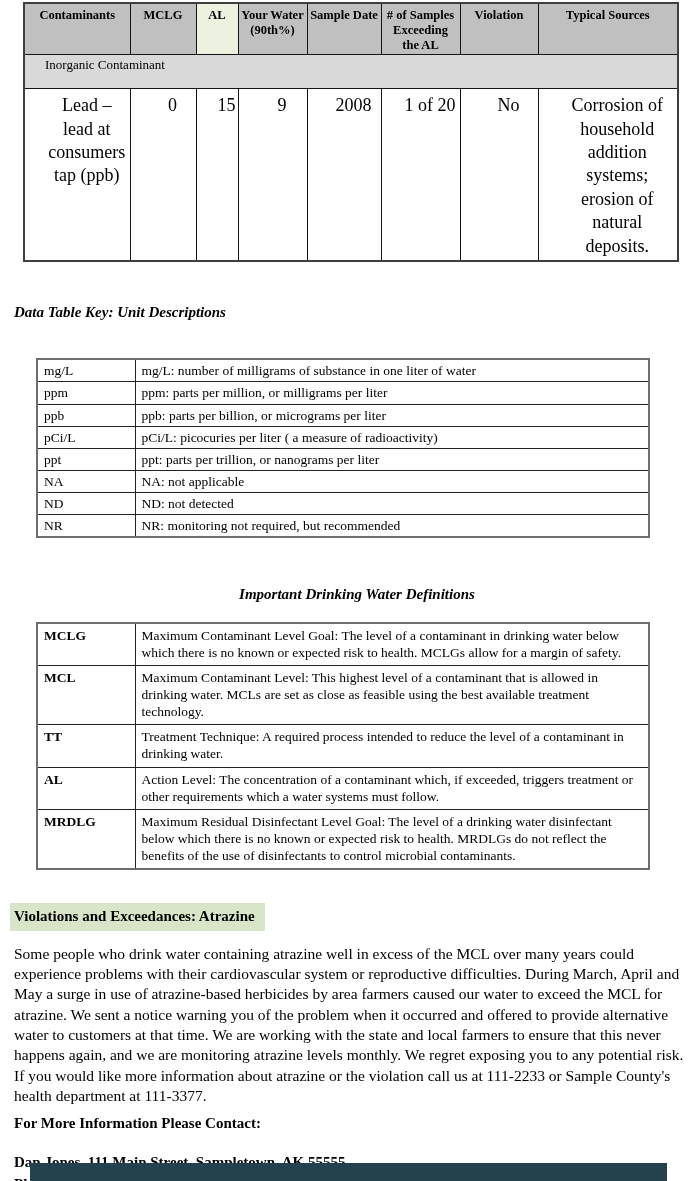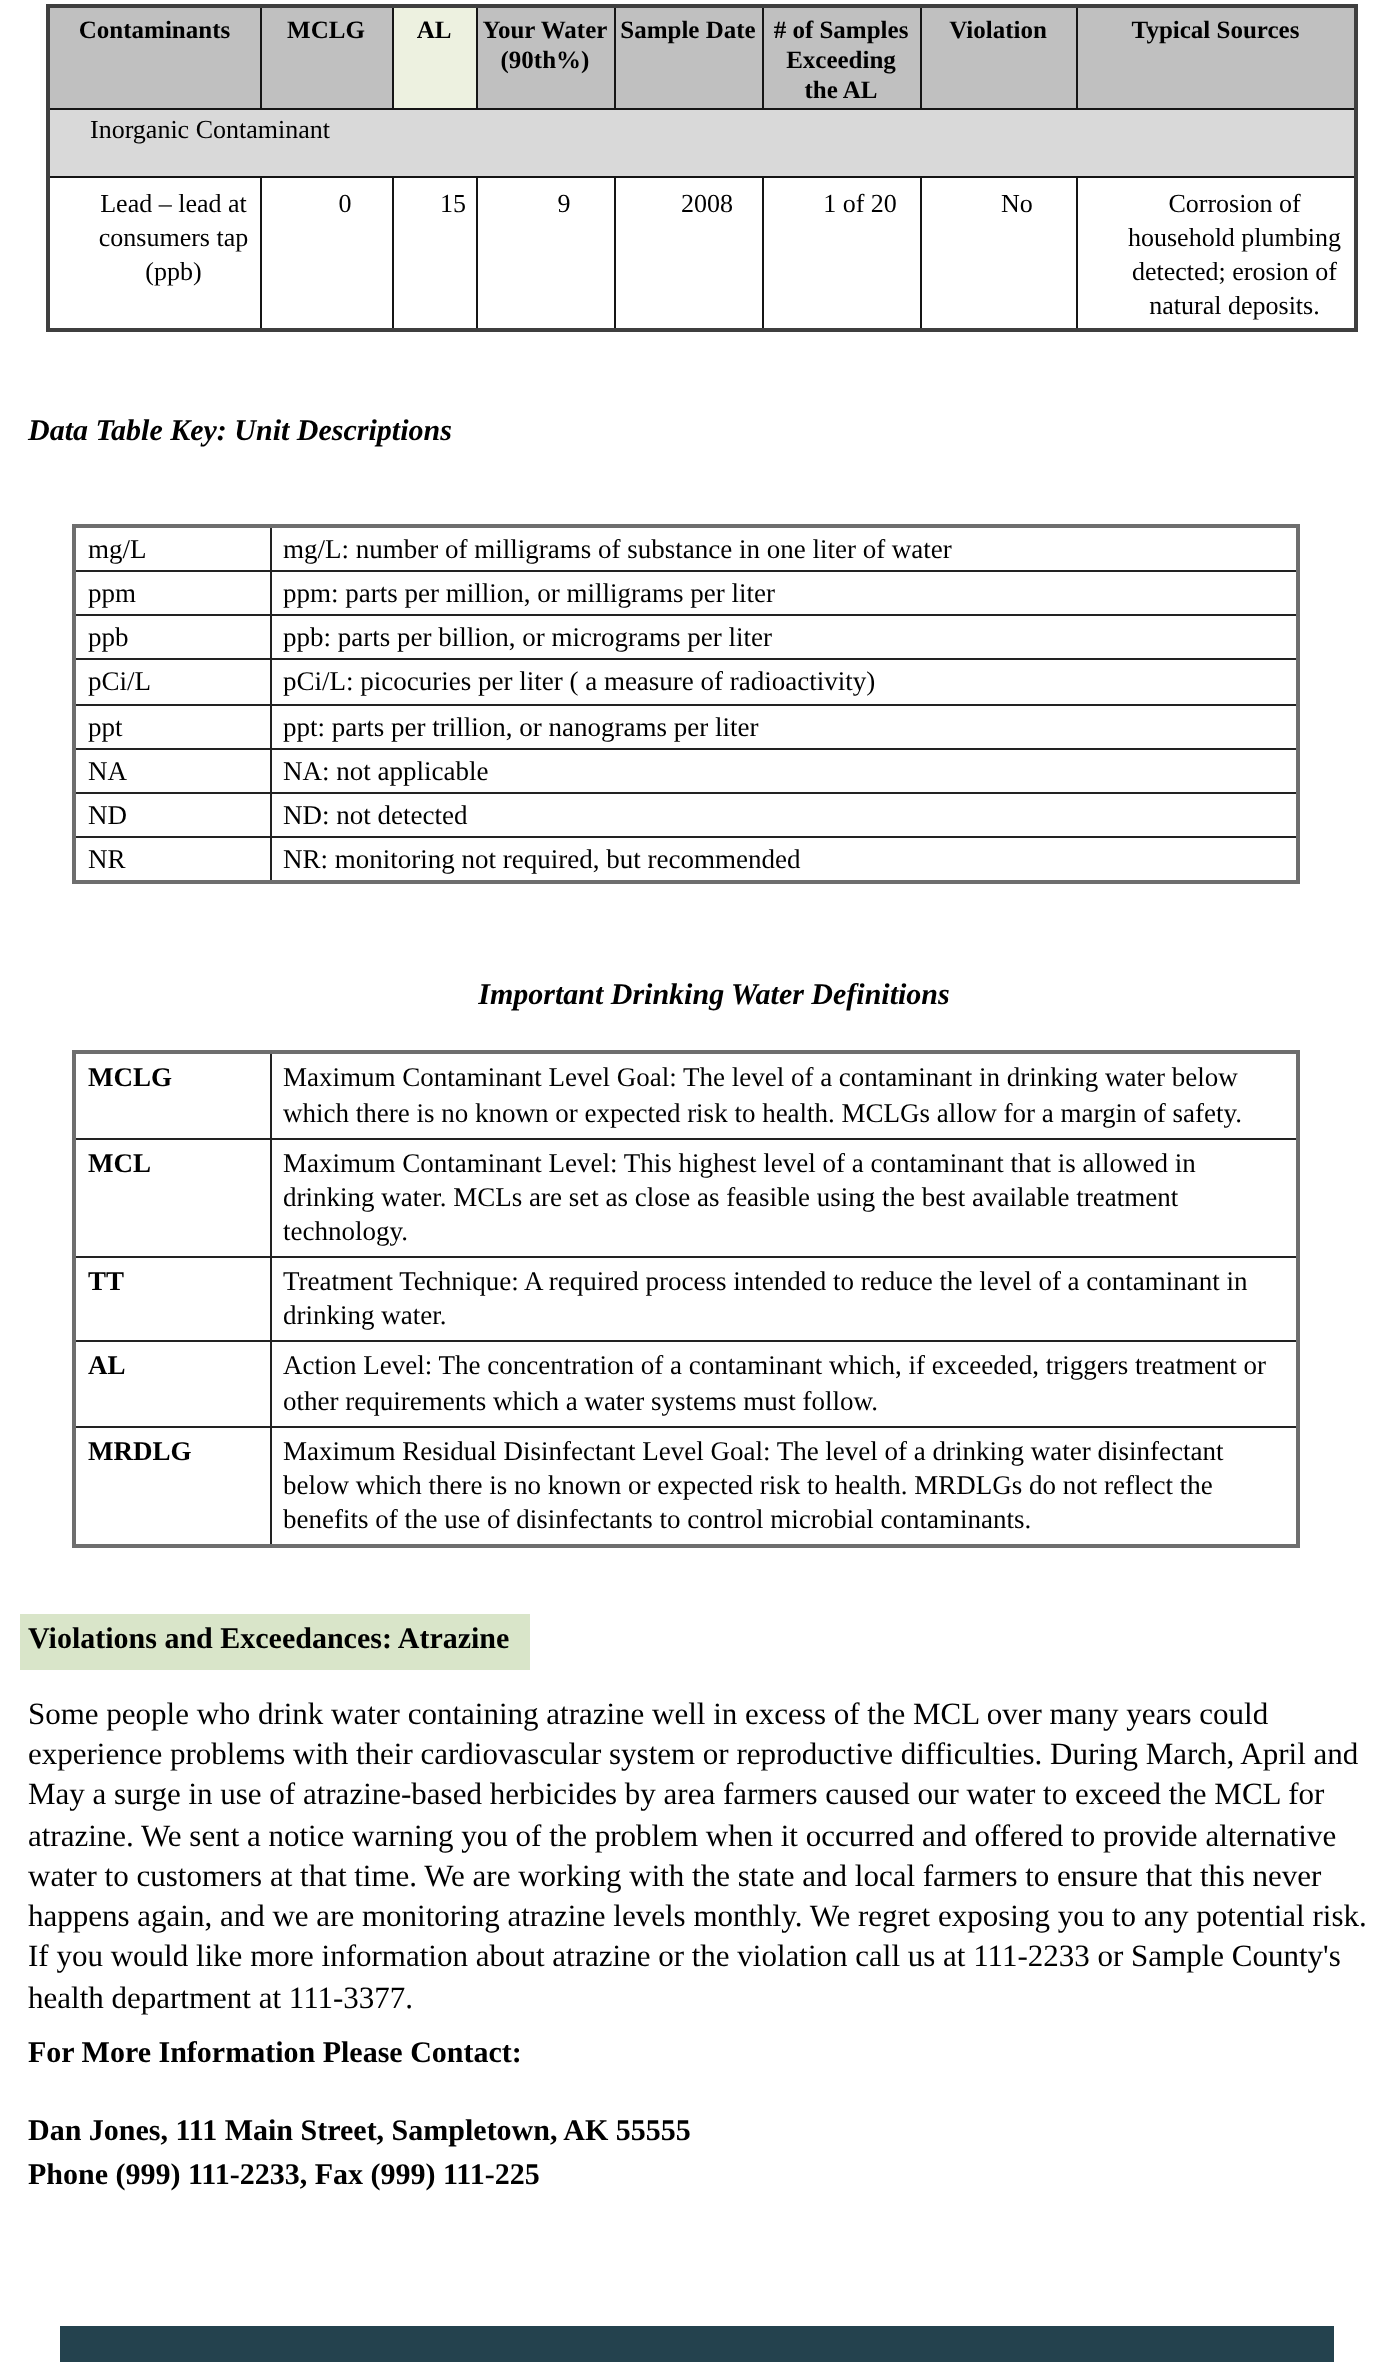--- a/index.html
+++ b/index.html
@@ -45,21 +45,21 @@
   table.top-table th.al-cell { background: var(--al-header-bg); }
   table.top-table tr.section-row td {
     background: var(--section-row-bg);
     text-align: left;
     padding: 2px 4px 2px 20px;
     font-size: 13px;
     height: 34px;
   }
   table.top-table tr.data-row td {
     height: 71px;
-    font-size: 13px;
+    font-size: 18px;
     line-height: 1.3;
     padding-top: 5px;
     padding-left: 21px;
   }
 
   
   .section-heading {
     font-size: 15px;
     font-weight: bold;
     margin: 0 0 0 14px;
@@ -161,21 +161,21 @@
       <td colspan="8">Inorganic Contaminant</td>
     </tr>
     <tr class="data-row">
       <td>Lead – lead at consumers tap (ppb)</td>
       <td>0</td>
       <td>15</td>
       <td>9</td>
       <td>2008</td>
       <td>1 of 20</td>
       <td>No</td>
-      <td>Corrosion of household plumbing detected; erosion of natural deposits.</td>
+      <td>Corrosion of household addition systems; erosion of natural deposits.</td>
     </tr>
   </tbody>
 </table>
 
 <h2 class="section-heading h-unitkey">Data Table Key: Unit Descriptions</h2>
 
 <table class="key-table units">
   <tbody>
     <tr>
       <td class="col-abbr">mg/L</td>

